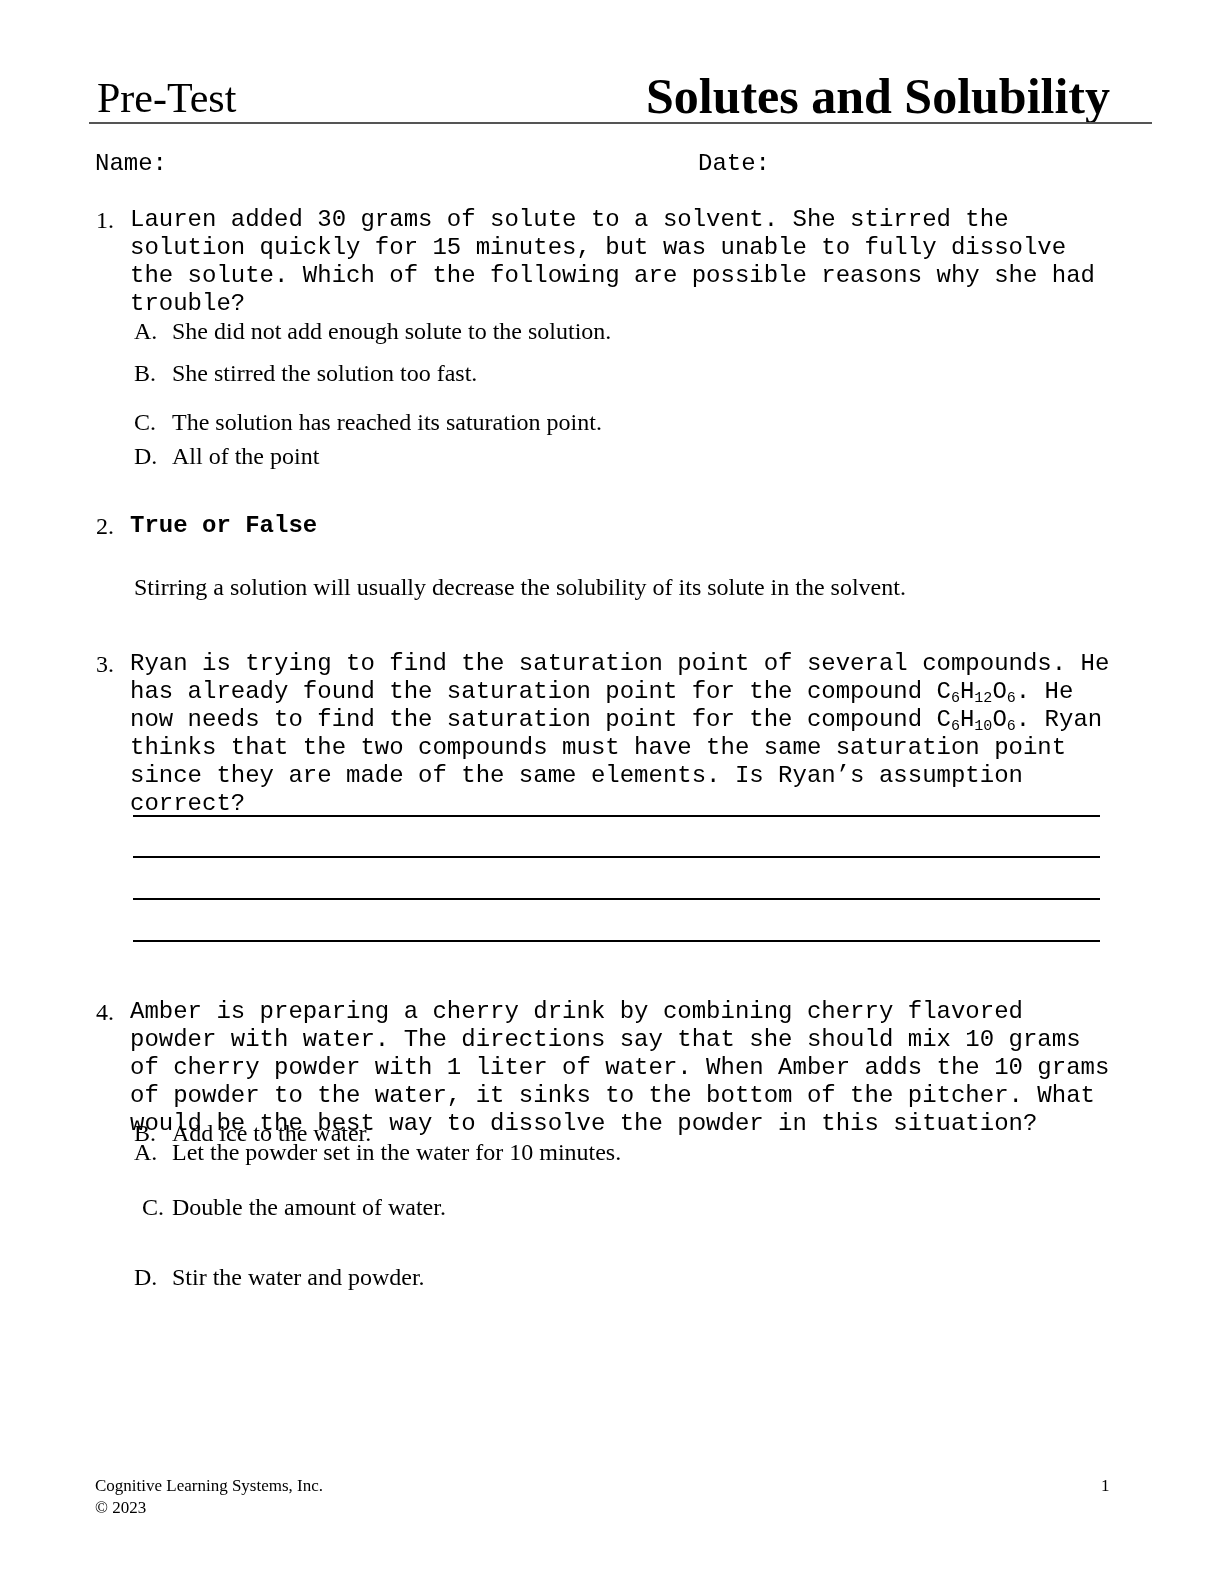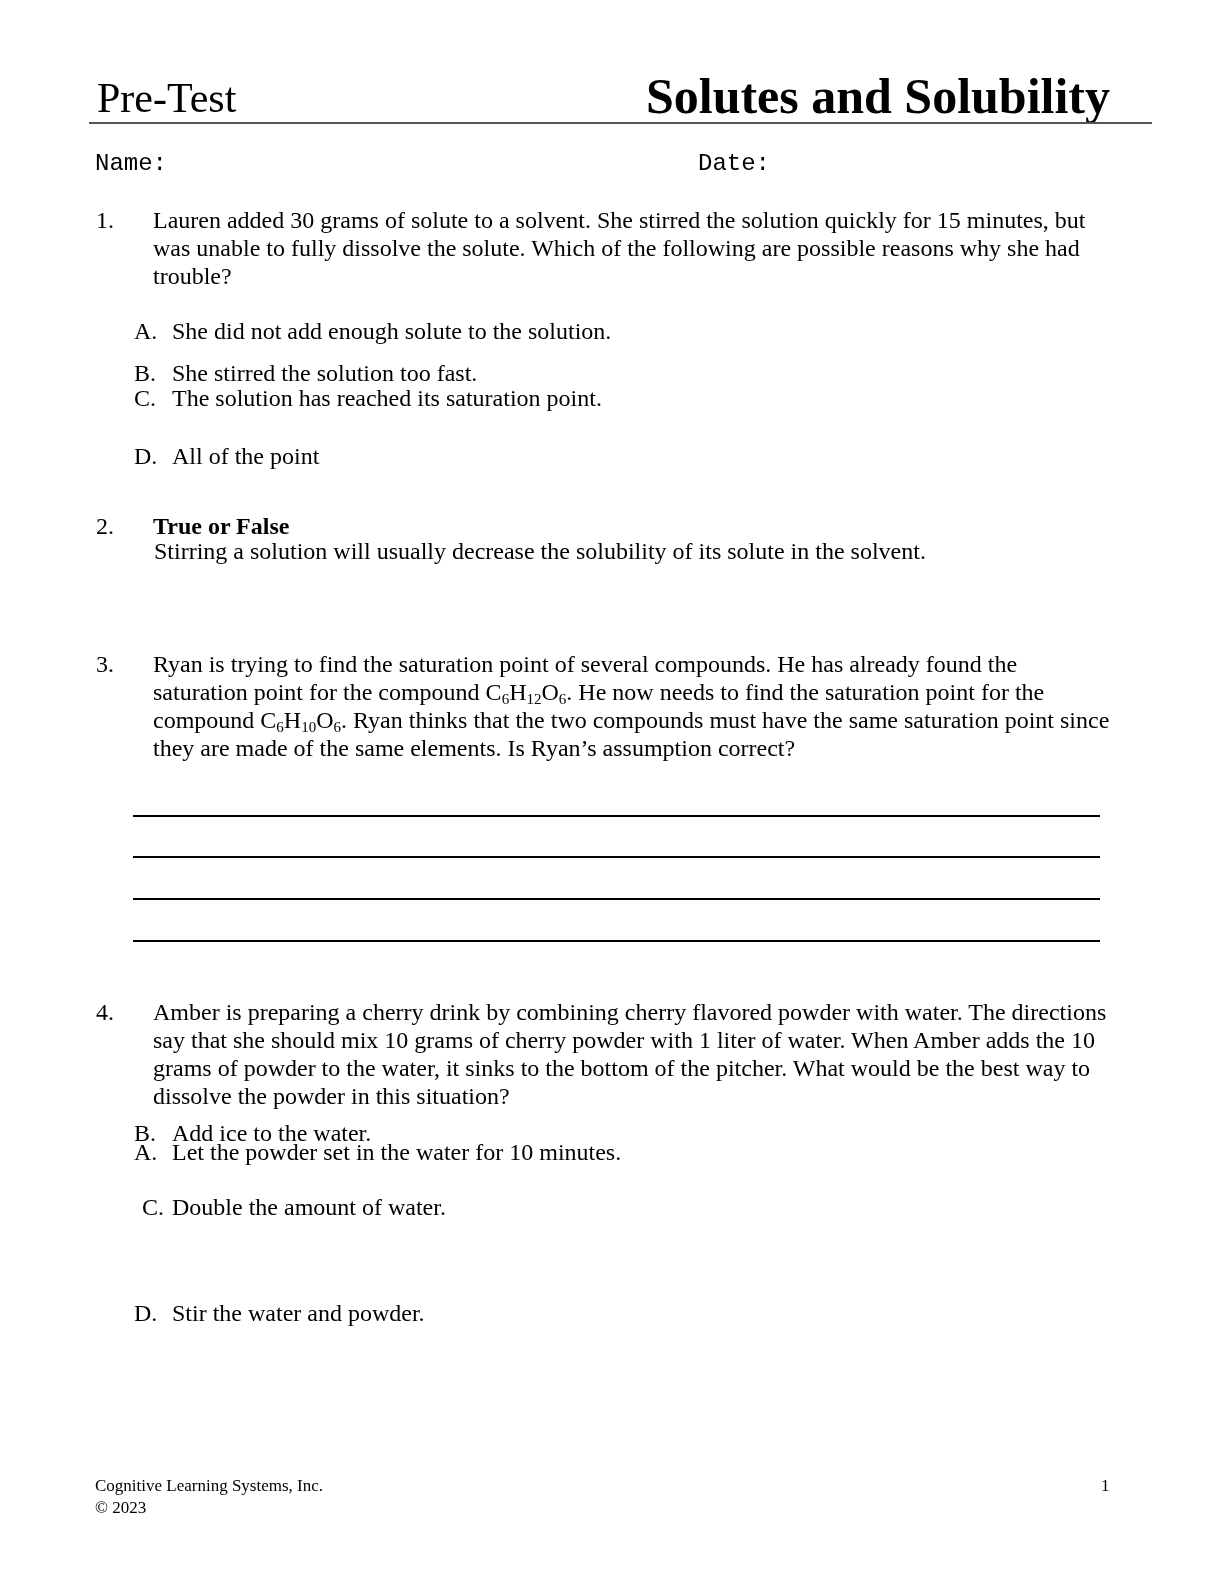--- a/index.html
+++ b/index.html
@@ -4,21 +4,21 @@
 <style>
   html, body { margin: 0; padding: 0; background: #ffffff; }
   body { width: 1224px; height: 1594px; position: relative; font-family: "Liberation Serif", serif; color: #000; overflow: hidden; }
   .abs { position: absolute; }
   .hdr-left { left: 97px; top: 74px; font-size: 42px; line-height: 48px; }
   .hdr-right { right: 114px; top: 68px; font-size: 50px; line-height: 56px; font-weight: bold; }
   .hdr-rule { left: 89px; top: 122px; width: 1063px; height: 2px; background: #555; }
   .field { top: 150px; font-size: 24px; line-height: 28px; font-family: Liberation Mono, monospace; }
   .q { left: 96px; font-size: 24px; line-height: 28px; width: 1020px; }
   .qnum { position: absolute; left: 0; top: 0; }
-  .qtext { margin-left: 57px; }
+  .qtext { margin-left: 34px; font-family: Liberation Mono, monospace; }
   .opt { left: 134px; font-size: 24px; line-height: 28px; }
   .optletter { display: inline-block; width: 38px; }
   .bold { font-weight: bold; }
   .ans-line { left: 133px; width: 967px; height: 2px; background: #000; }
   .foot { font-size: 17px; line-height: 22px; }
   sub { font-size: 15px; vertical-align: -4px; line-height: 0; }
 </style>
 </head>
 <body>
 
@@ -28,42 +28,42 @@
 
 <div class="abs field" style="left:95px;">Name:</div>
 <div class="abs field" style="left:698px;">Date:</div>
 
 <div class="abs q" style="top:206px;">
   <span class="qnum">1.</span>
   <div class="qtext">Lauren added 30 grams of solute to a solvent.  She stirred the solution quickly for 15 minutes, but was unable to fully dissolve the solute.  Which of the following are possible reasons why she had trouble?</div>
 </div>
 <div class="abs opt" style="top:317px;"><span class="optletter">A.</span><span>She did not add enough solute to the solution.</span></div>
 <div class="abs opt" style="top:359px;"><span class="optletter">B.</span><span>She stirred the solution too fast.</span></div>
-<div class="abs opt" style="top:384px;"><span class="optletter">C.</span><span>The solution has reached its saturation point.</span></div>
+<div class="abs opt" style="top:408px;"><span class="optletter">C.</span><span>The solution has reached its saturation point.</span></div>
 <div class="abs opt" style="top:442px;"><span class="optletter">D.</span><span>All of the point</span></div>
 
 <div class="abs q" style="top:512px;">
   <span class="qnum">2.</span>
   <div class="qtext bold">True or False</div>
 </div>
-<div class="abs opt" style="top:537px;margin-left:20px;">Stirring a solution will usually decrease the solubility of its solute in the solvent.</div>
+<div class="abs opt" style="top:573px;">Stirring a solution will usually decrease the solubility of its solute in the solvent.</div>
 
 <div class="abs q" style="top:650px;">
   <span class="qnum">3.</span>
   <div class="qtext"><span>Ryan is trying to find the saturation point of several compounds.  He has already found the saturation point for the compound </span><span><span>C</span><sub>6</sub><span>H</span><sub>12</sub><span>O</span><sub>6</sub></span><span>.  He now needs to find the saturation point for the compound </span><span><span>C</span><sub>6</sub><span>H</span><sub>10</sub><span>O</span><sub>6</sub></span><span>.  Ryan thinks that the two compounds must have the same saturation point since they are made of the same elements.  Is Ryan’s assumption correct?</span></div>
 </div>
 <div class="abs ans-line" style="top:815px;"></div>
 <div class="abs ans-line" style="top:856px;"></div>
 <div class="abs ans-line" style="top:898px;"></div>
 <div class="abs ans-line" style="top:940px;"></div>
 
 <div class="abs q" style="top:998px;">
   <span class="qnum">4.</span>
   <div class="qtext">Amber is preparing a cherry drink by combining cherry flavored powder with water.  The directions say that she should mix 10 grams of cherry powder with 1 liter of water.  When Amber adds the 10 grams of powder to the water, it sinks to the bottom of the pitcher.  What would be the best way to dissolve the powder in this situation?</div>
 </div>
 <div class="abs opt" style="top:1138px;"><span class="optletter">A.</span><span>Let the powder set in the water for 10 minutes.</span></div>
 <div class="abs opt" style="top:1119px;"><span class="optletter">B.</span><span>Add ice to the water.</span></div>
 <div class="abs opt" style="top:1193px;text-align:center;"><span class="optletter">C.</span><span>Double the amount of water.</span></div>
-<div class="abs opt" style="top:1263px;margin-top:36px;"><span class="optletter">D.</span><span>Stir the water and powder.</span></div>
+<div class="abs opt" style="top:1263px;"><span class="optletter">D.</span><span>Stir the water and powder.</span></div>
 
 <div class="abs foot" style="left:95px; top:1475px;">Cognitive Learning Systems, Inc.</div>
 <div class="abs foot" style="left:95px; top:1497px;">© 2023</div>
 <div class="abs foot" style="left:1101px; top:1475px;">1</div>
 
 </body></html>

